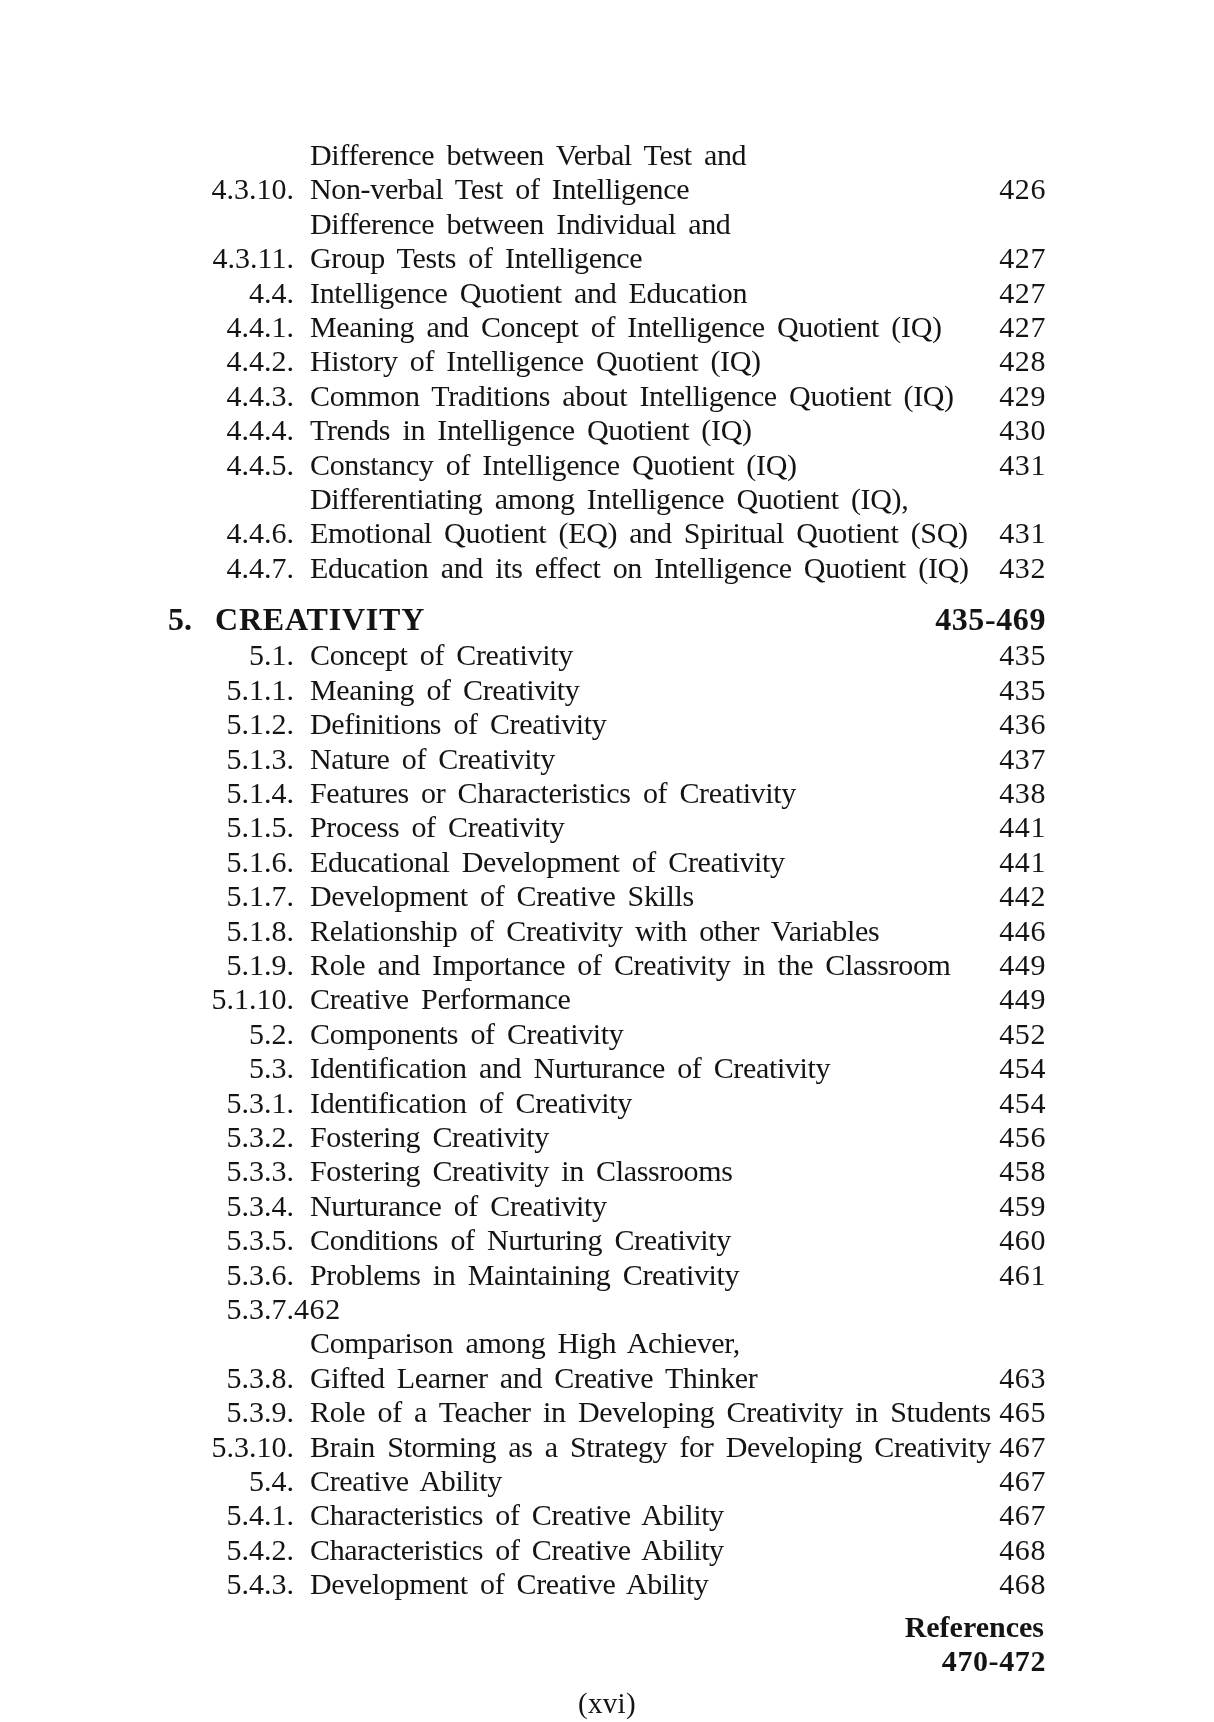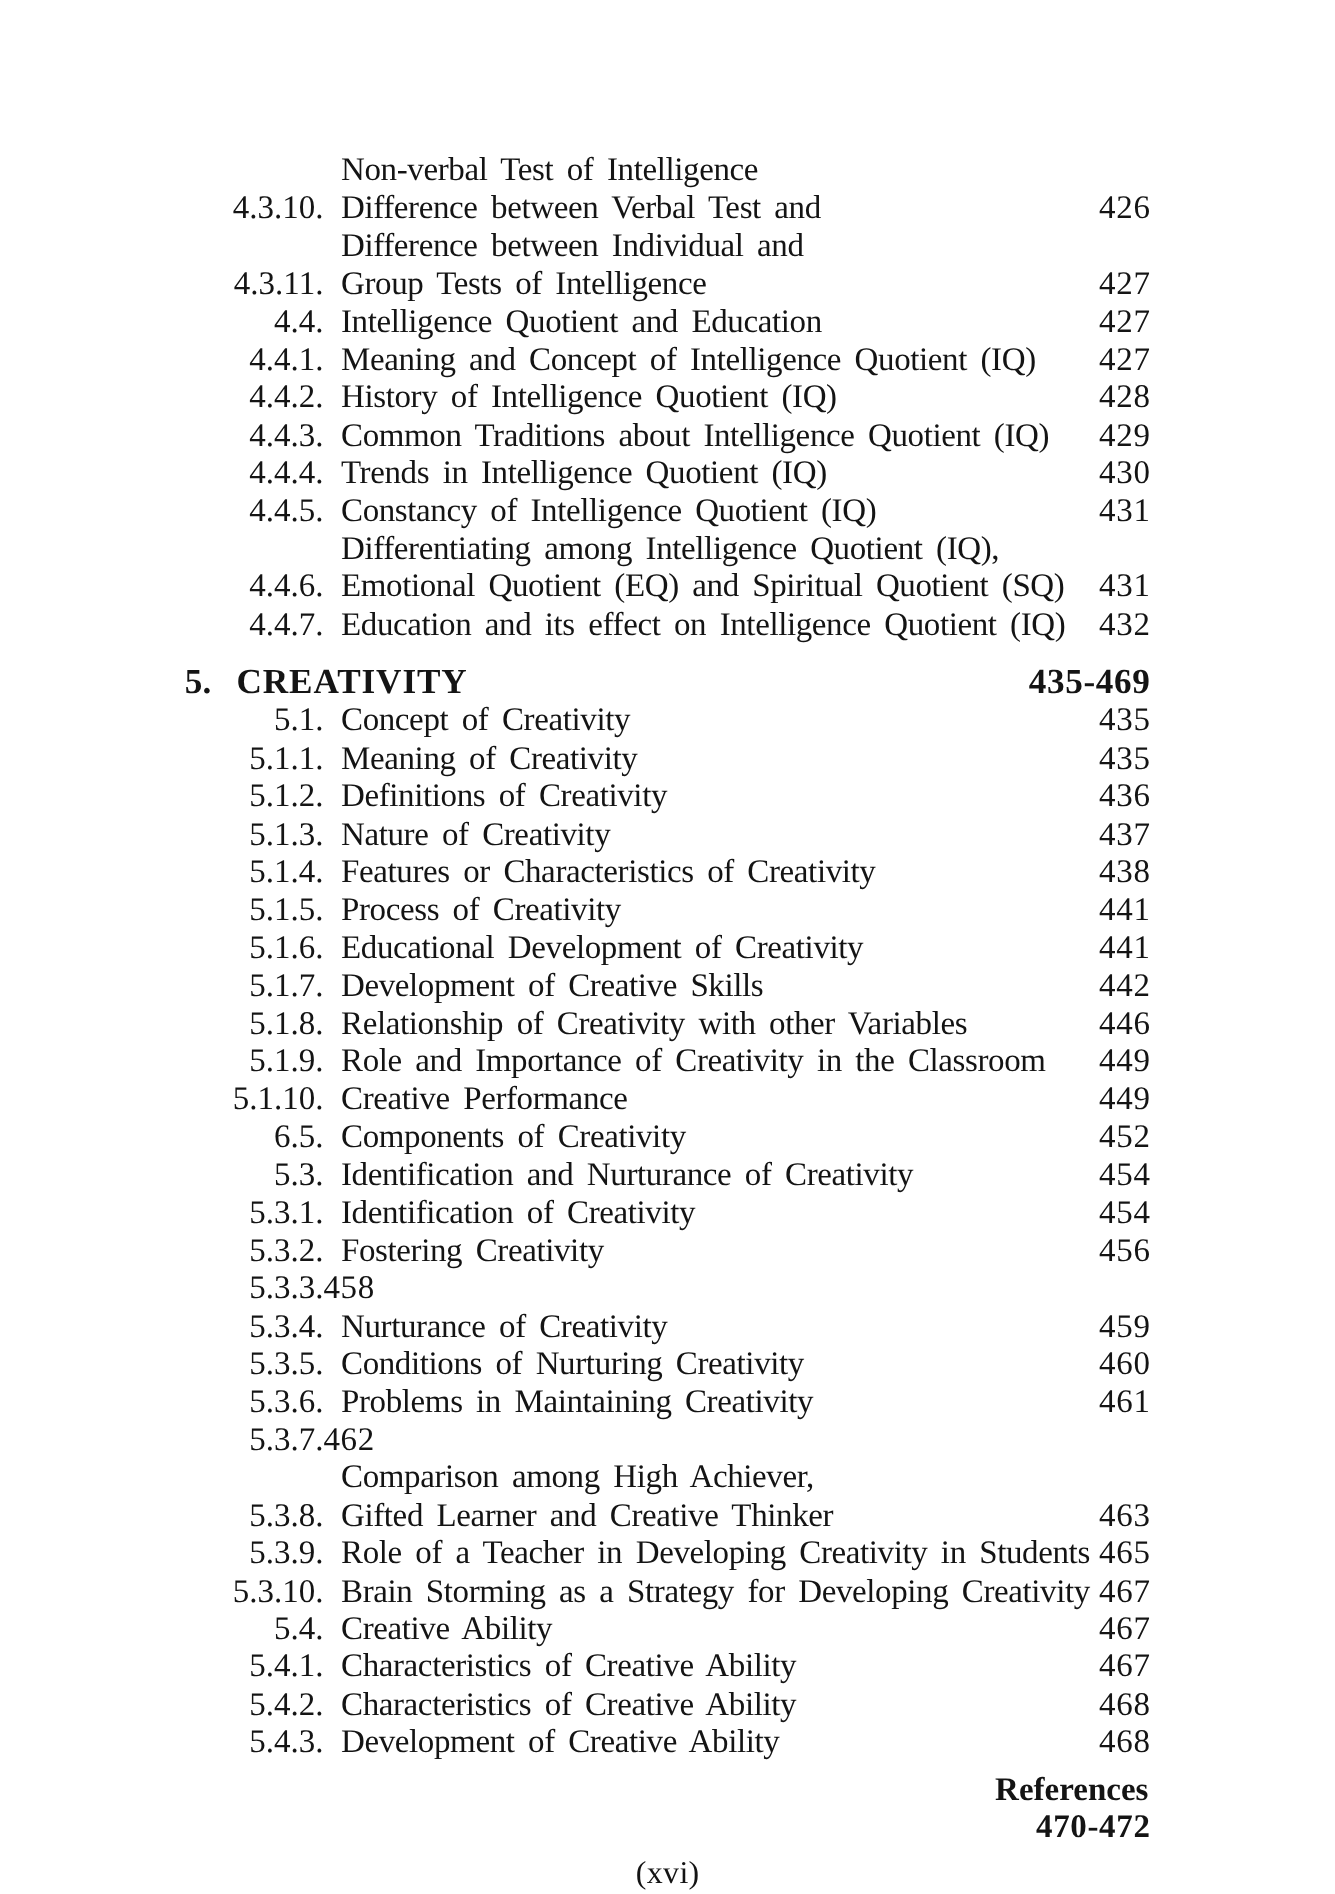--- a/index.html
+++ b/index.html
@@ -75,22 +75,22 @@
   }
 </style>
 </head>
 <body>
 
 <main class="toc">
   <div id="toc-list">
       <div class="row ">
         <span class="lbl">4.3.10.</span>
         <span class="title">
+          <span class="ln">Difference between Verbal Test and</span>
           <span class="ln">Non-verbal Test of Intelligence</span>
-          <span class="ln">Difference between Verbal Test and</span>
         </span>
         <span class="pg">426</span>
       </div>
       <div class="row ">
         <span class="lbl">4.3.11.</span>
         <span class="title">
           <span class="ln">Difference between Individual and</span>
           <span class="ln">Group Tests of Intelligence</span>
         </span>
         <span class="pg">427</span>
@@ -230,21 +230,21 @@
         <span class="pg">449</span>
       </div>
       <div class="row ">
         <span class="lbl">5.1.10.</span>
         <span class="title">
           <span class="ln">Creative Performance</span>
         </span>
         <span class="pg">449</span>
       </div>
       <div class="row sec">
-        <span class="lbl">6.5.</span>
+        <span class="lbl">5.2.</span>
         <span class="title">
           <span class="ln">Components of Creativity</span>
         </span>
         <span class="pg">452</span>
       </div>
       <div class="row sec">
         <span class="lbl">5.3.</span>
         <span class="title">
           <span class="ln">Identification and Nurturance of Creativity</span>
         </span>
@@ -259,20 +259,23 @@
       </div>
       <div class="row ">
         <span class="lbl">5.3.2.</span>
         <span class="title">
           <span class="ln">Fostering Creativity</span>
         </span>
         <span class="pg">456</span>
       </div>
       <div class="row ">
         <span class="lbl">5.3.3.</span>
+        <span class="title">
+          <span class="ln">Fostering Creativity in Classrooms</span>
+        </span>
         <span class="pg">458</span>
       </div>
       <div class="row ">
         <span class="lbl">5.3.4.</span>
         <span class="title">
           <span class="ln">Nurturance of Creativity</span>
         </span>
         <span class="pg">459</span>
       </div>
       <div class="row ">

